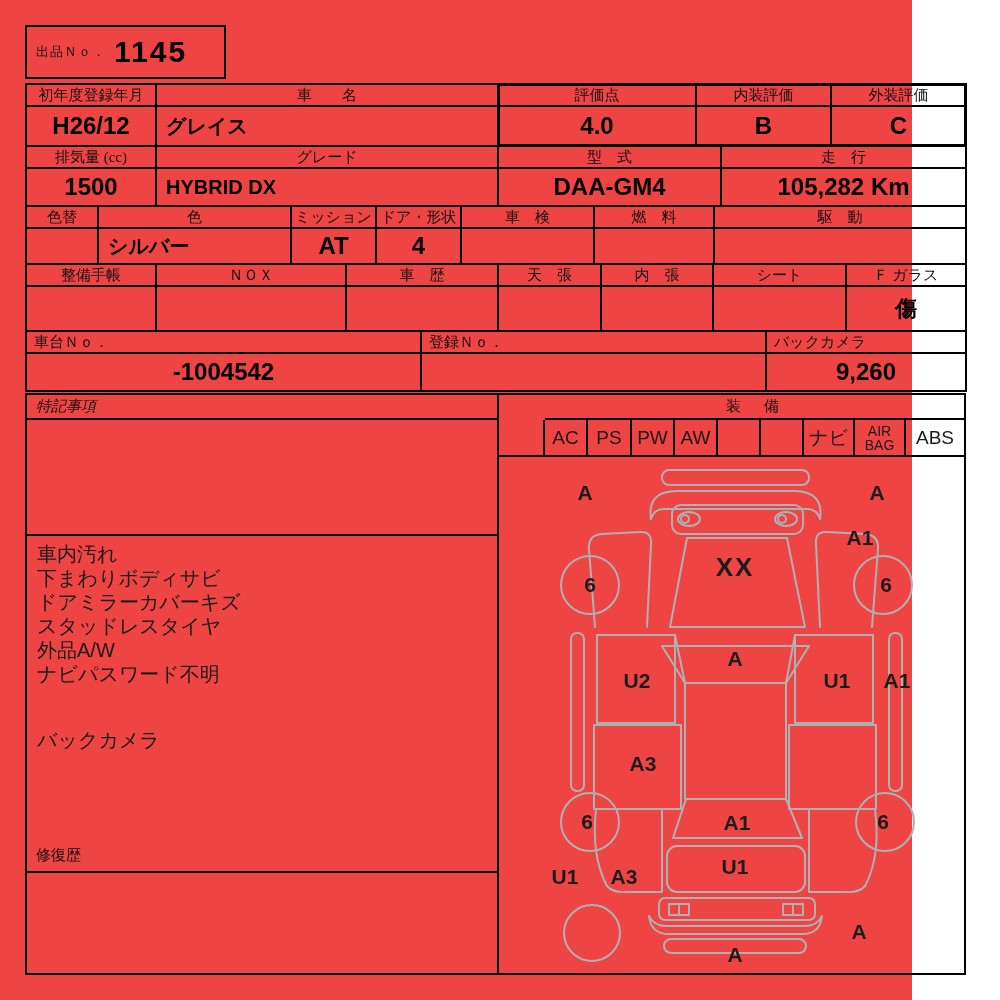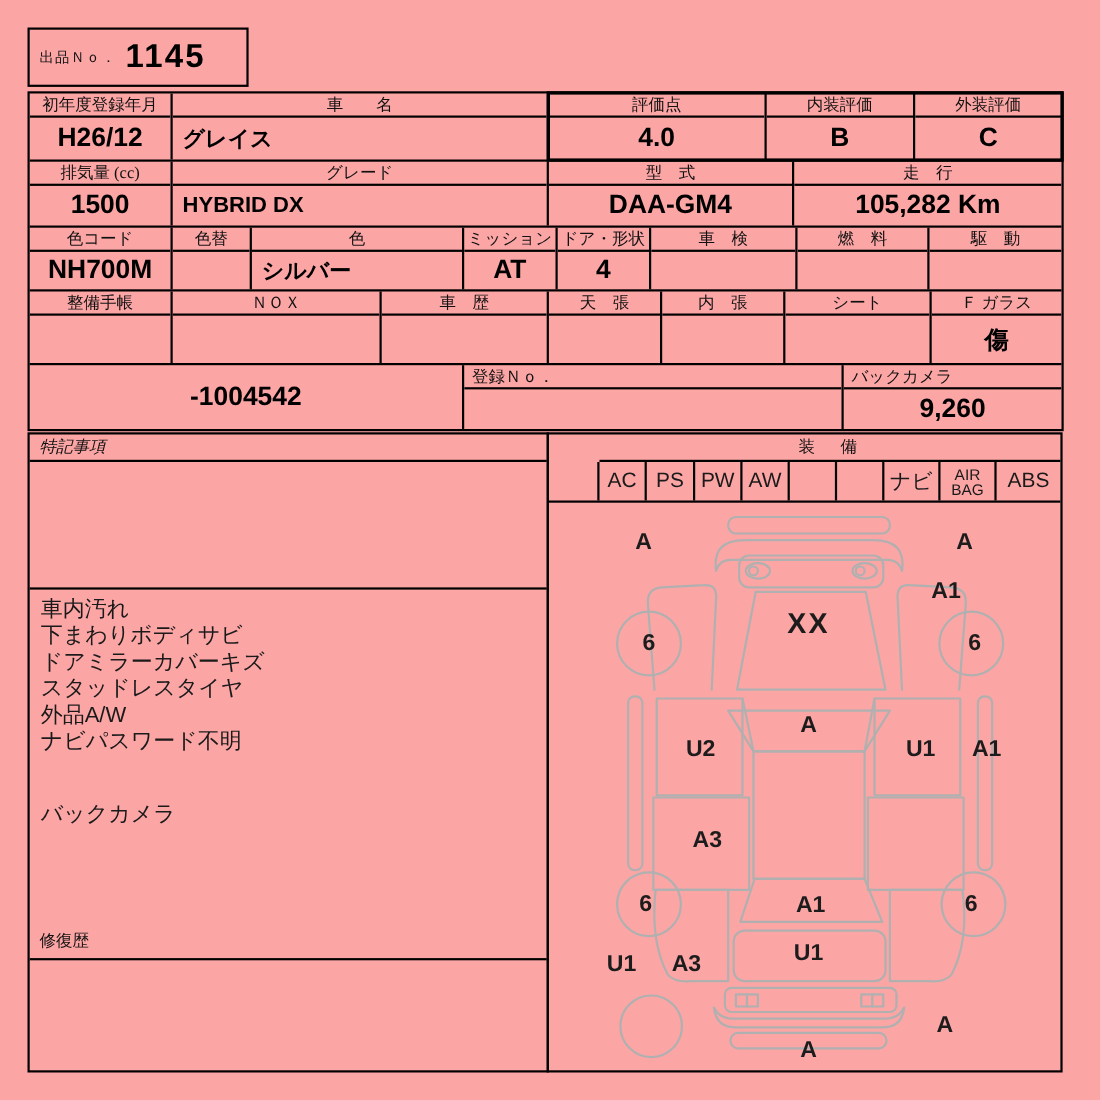--- a/index.html
+++ b/index.html
@@ -1,18 +1,18 @@
 <!DOCTYPE html>
 <html><head>
 <meta charset="utf-8">
 <style>
   * { margin:0; padding:0; box-sizing:border-box; }
   html,body { background:#ffffff; }
   .page {
-    position:relative; width:1000px; height:1000px; background:#fca5a5;
+    position:relative; width:912px; height:1000px; background:#ef4444;
     font-family:"Liberation Sans", sans-serif; color:#000;
   }
   
   .lot-box {
     position:absolute; left:25px; top:25px; width:201px; height:54px;
     border:2px solid #000; display:flex; align-items:center; padding-left:9px;
   }
   .lot-label { font-family:"Liberation Serif", serif; font-size:13px; color:#111; letter-spacing:1px; }
   .lot-number { font-size:30px; font-weight:bold; margin-left:8px; letter-spacing:2px; }
 
@@ -131,24 +131,20 @@
         <div class="hd">型　式</div>
         <div class="val">DAA-GM4</div>
       </div>
       <div class="cell last">
         <div class="hd">走　行</div>
         <div class="val">105,282 Km</div>
       </div>
     </div>
 
     <div class="band" style="height:58px">
-      <div class="cell" style="width:130px">
-        <div class="hd">色コード</div>
-        <div class="val">NH700M</div>
-      </div>
       <div class="cell" style="width:72px">
         <div class="hd">色替</div>
         <div class="val"></div>
       </div>
       <div class="cell" style="width:193px">
         <div class="hd">色</div>
         <div class="val left">シルバー</div>
       </div>
       <div class="cell" style="width:85px">
         <div class="hd">ミッション</div>
@@ -198,20 +194,21 @@
         <div class="val"></div>
       </div>
       <div class="cell last">
         <div class="hd">Ｆ ガラス</div>
         <div class="val mid">傷</div>
       </div>
     </div>
 
     <div class="band" style="height:58px">
       <div class="cell" style="width:395px">
+        <div class="hd lft">車台Ｎｏ．</div>
         <div class="val">-1004542</div>
       </div>
       <div class="cell" style="width:345px">
         <div class="hd lft">登録Ｎｏ．</div>
         <div class="val"></div>
       </div>
       <div class="cell last">
         <div class="hd lft">バックカメラ</div>
         <div class="val">9,260</div>
       </div>

